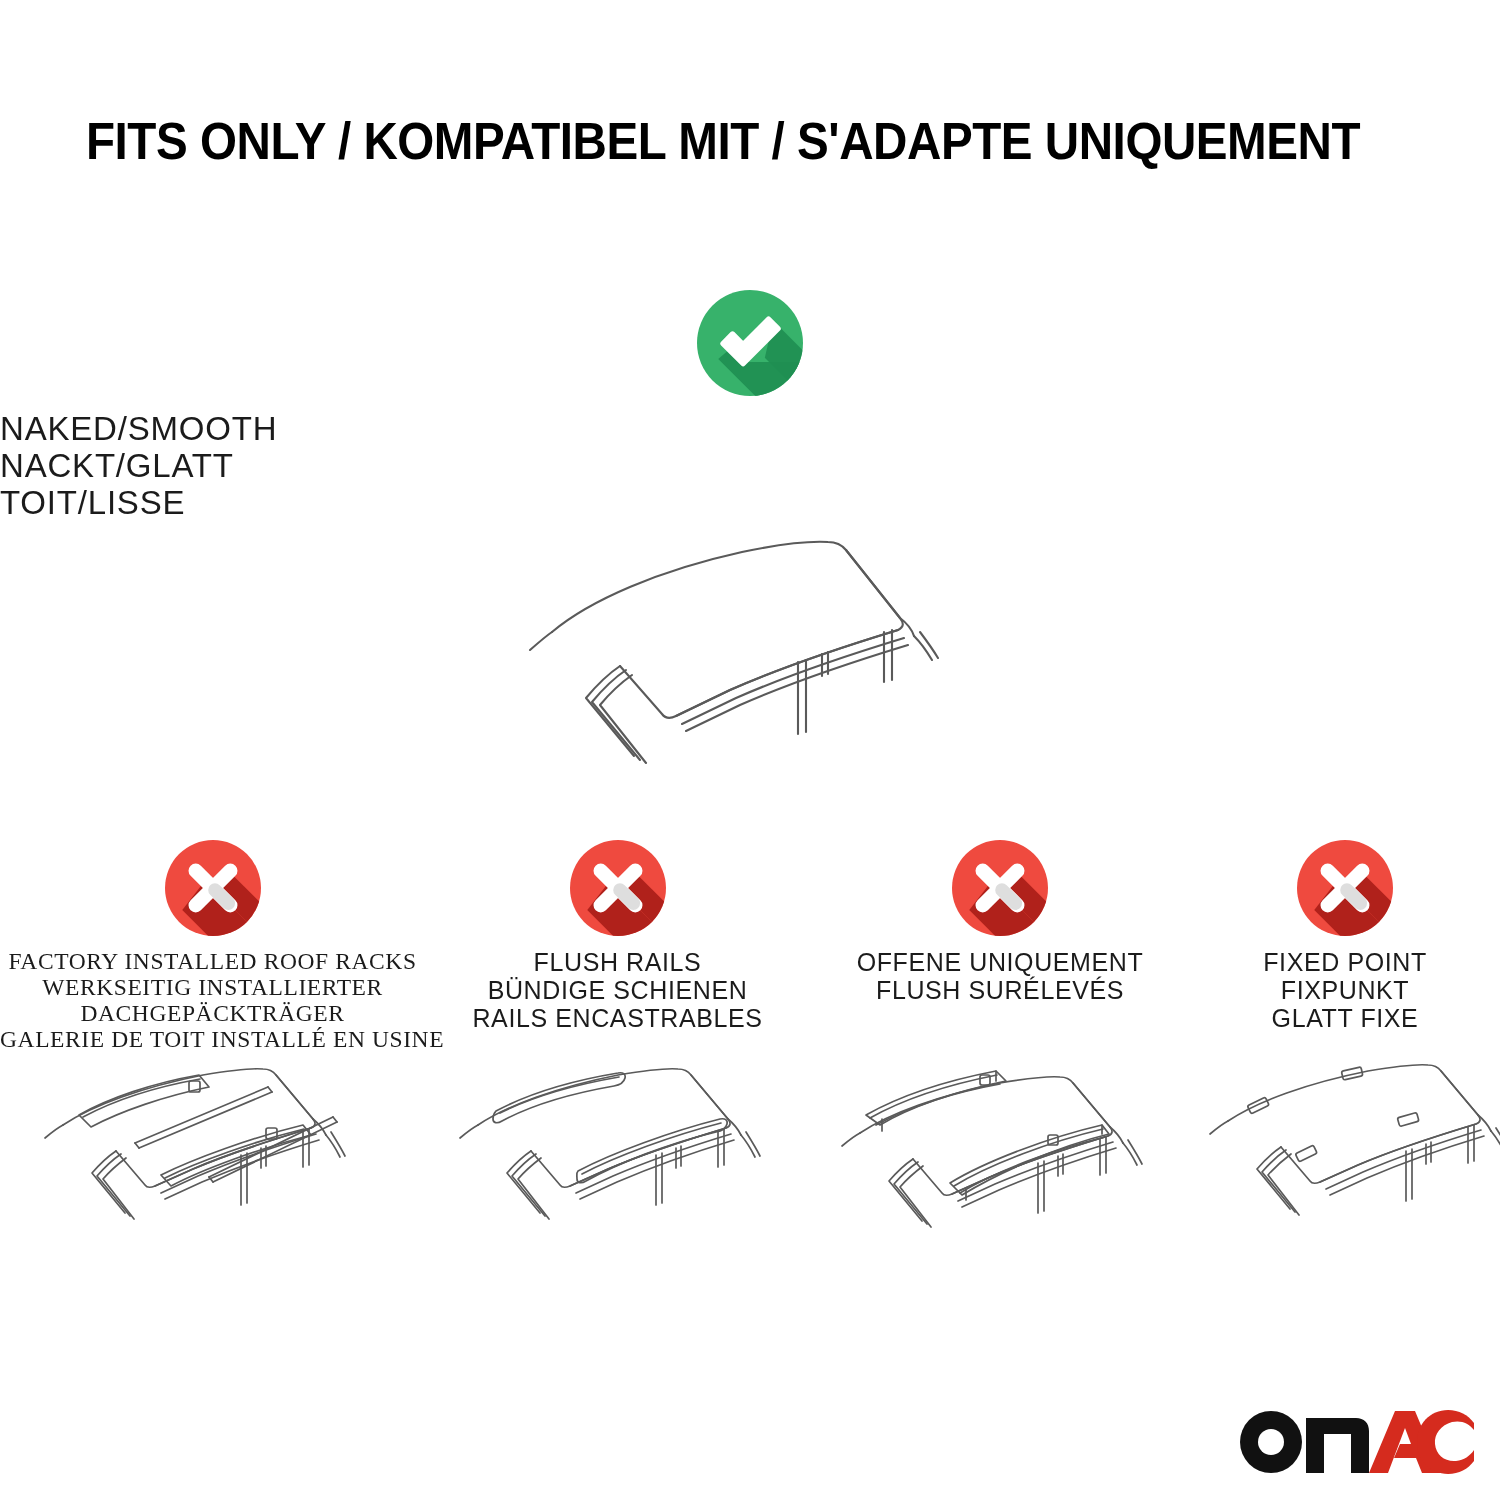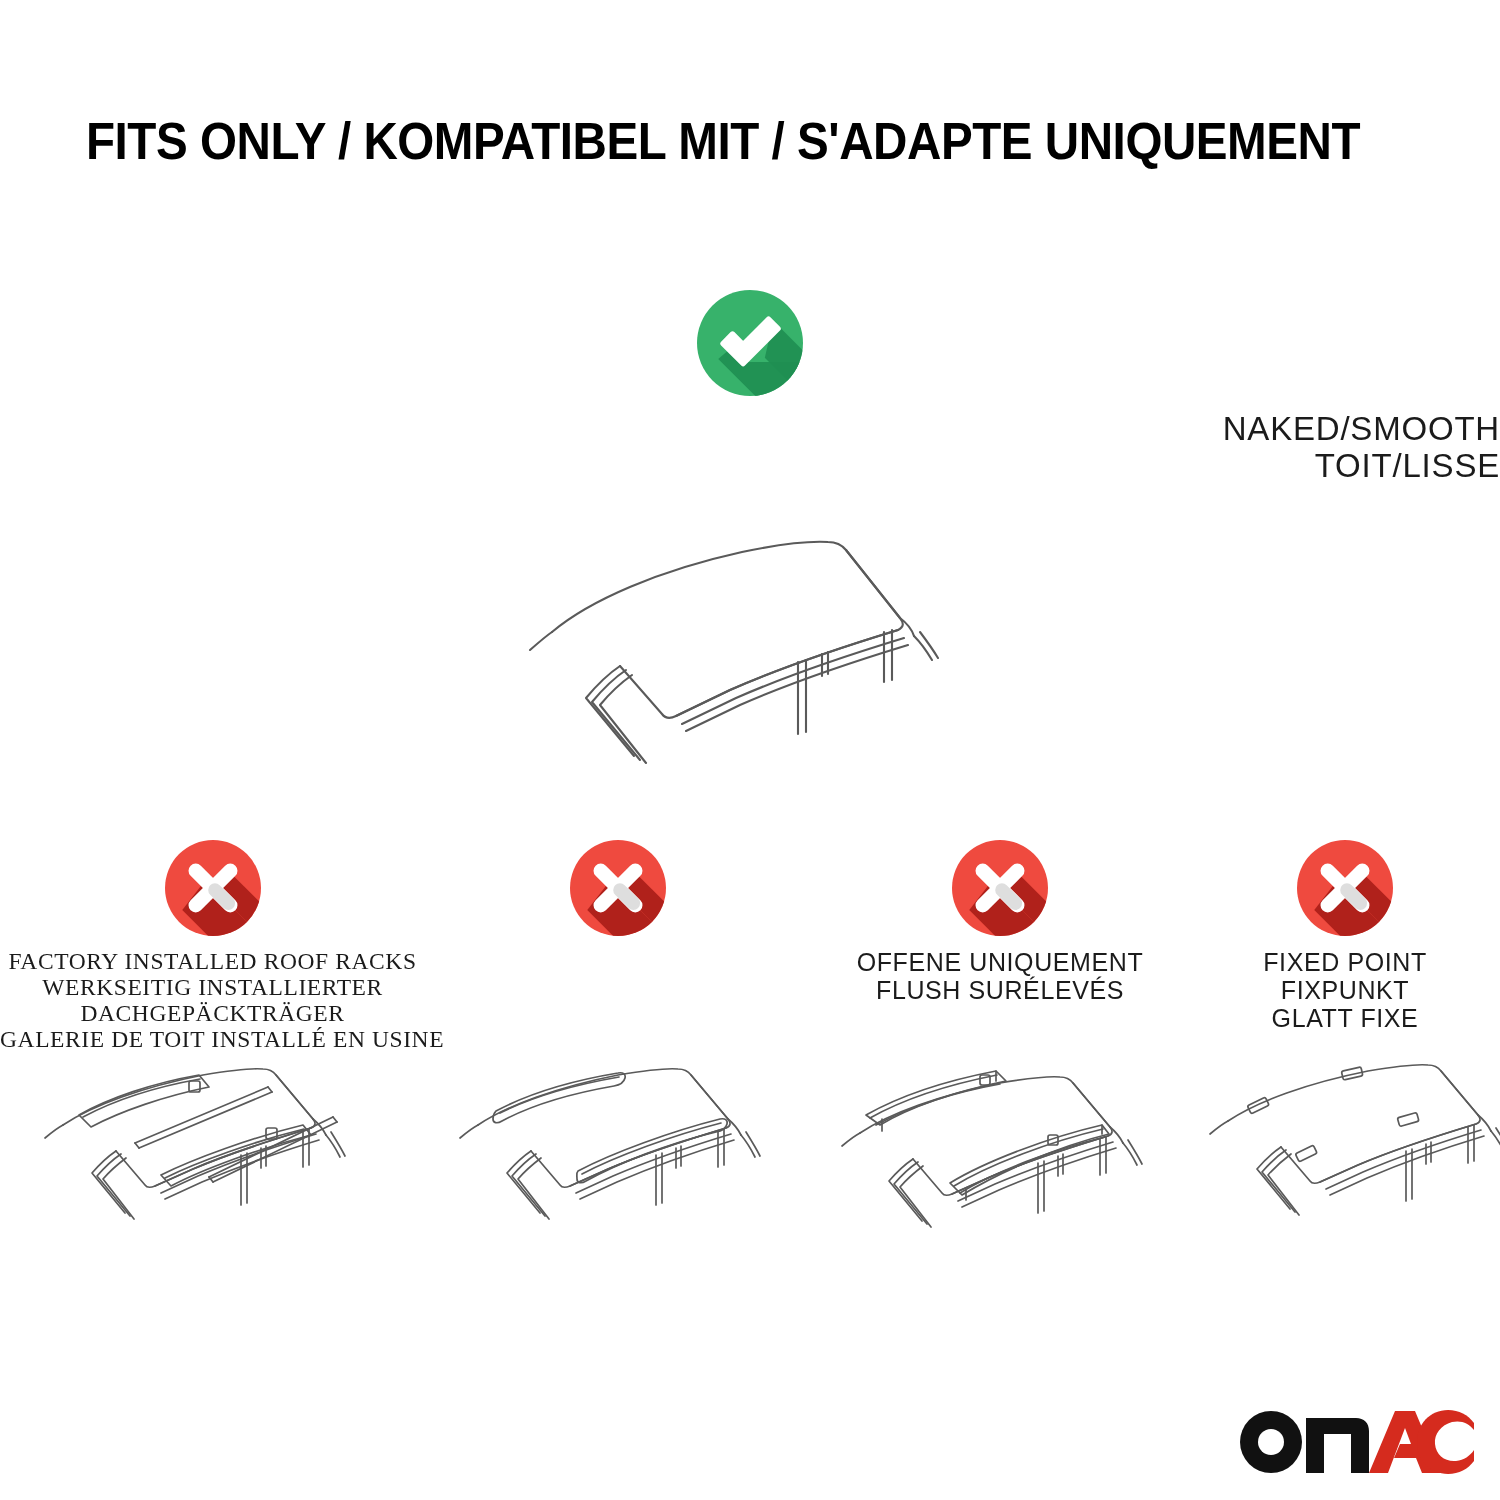--- a/index.html
+++ b/index.html
@@ -46,21 +46,21 @@
     top: 0;
     margin-left: -53px;
     width: 106px;
     height: 106px;
   }
   #hero-caption {
     position: absolute;
     left: 0;
     top: 120px;
     width: 1500px;
-    text-align: right;
+    text-align: left;
     font-size: 33px;
     line-height: 37px;
     font-weight: 400;
     letter-spacing: 0.8px;
     color: #1b1b1b;
   }
   #hero-art {
     position: absolute;
     left: 480px;
     top: 230px;
@@ -149,20 +149,21 @@
 
         <path d="M33 54 L47 68 L100 68 L100 100 L55 100 L20 65 Z" fill="#1f8f52" opacity="0.92"></path>
         <path d="M72 29 L100 57 L100 100 L64 64 Z" fill="#1f8f52" opacity="0.92"></path>
       </g>
       <path d="M24.5 50.5 L33.5 41.5 L43.5 51.5 L67.5 27.5 L76.5 36.5 L43.5 69.5 Z" fill="#ffffff" stroke="#ffffff" stroke-width="5" stroke-linejoin="round"></path>
     </svg>
   </div>
 
   <div id="hero-caption">
     <div>NAKED/SMOOTH</div>
+    <div>NACKT/GLATT</div>
     <div>TOIT/LISSE</div>
   </div>
 
   <div id="hero-art">
     <svg class="art-svg" width="560" height="270" viewBox="0 0 560 270" aria-hidden="true">
       <g fill="none" stroke="#5a5a5a" stroke-width="2.1" stroke-linecap="round" stroke-linejoin="round">
 
         <path d="M72 112 C110 80 180 50 262 32 C300 24 330 21 348 22 C356 22 362 25 366 30
                  L420 98 C424 103 424 107 418 110
                  C372 124 300 148 250 170 L196 196
@@ -286,20 +287,25 @@
           <path d="M42 42 L100 100 L45 100 L18 73 Z" fill="#a81d17" opacity="0.9"></path>
           <path d="M62 28 L100 66 L100 100 L48 48 Z" fill="#a81d17" opacity="0.9"></path>
         </g>
         <g stroke-linecap="round" stroke-linejoin="round">
           <path d="M32 32 L68 68" stroke="#ffffff" stroke-width="15"></path>
           <path d="M68 32 L32 68" stroke="#ffffff" stroke-width="15"></path>
           <path d="M52 52 L66 66" stroke="#dedede" stroke-width="14" stroke-linecap="round"></path>
         </g>
       </svg>
     </div>
+    <div class="bcaption">
+      <div>FLUSH RAILS</div>
+      <div>BÜNDIGE SCHIENEN</div>
+      <div>RAILS ENCASTRABLES</div>
+    </div>
     <div class="bart">
       <svg class="art-svg" width="380" height="200" viewBox="0 0 380 200" aria-hidden="true">
         <g fill="none" stroke="#5a5a5a" stroke-width="1.7" stroke-linecap="round" stroke-linejoin="round">
           <path d="M50 70 C80 50 130 32 190 20 C220 15 240 13 250 14 C256 14 260 16 263 20
                    L300 64 C303 68 303 71 298 73 C265 83 215 99 180 114 L142 131
                    C137 133 134 133 132 130 L103 96"></path>
           <path d="M50 70 C44 73 38 78 32 83"></path>
           <path d="M103 96 C94 102 86 110 79 118 L112 158"></path>
           <path d="M108 99 C99 105 91 113 84 121 L117 161"></path>
           <path d="M113 103 C105 109 97 116 90 124 L121 164"></path>

